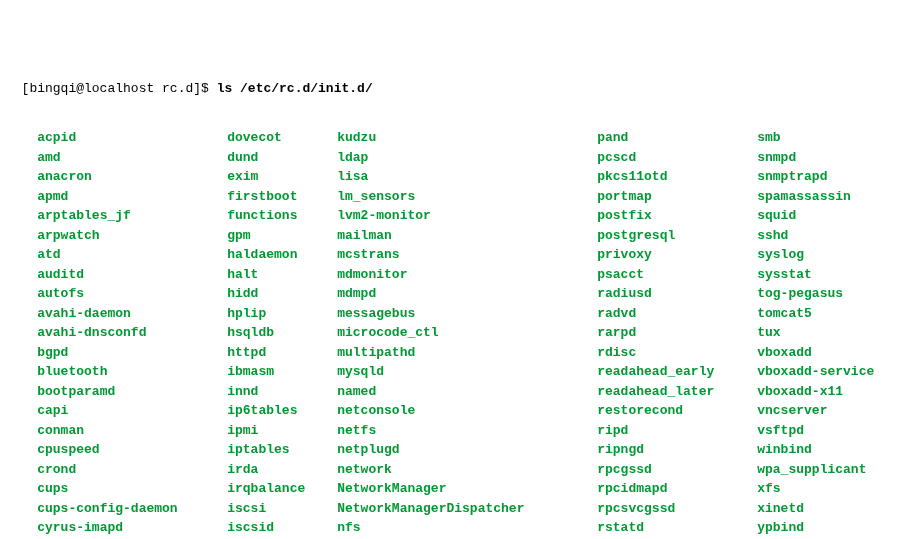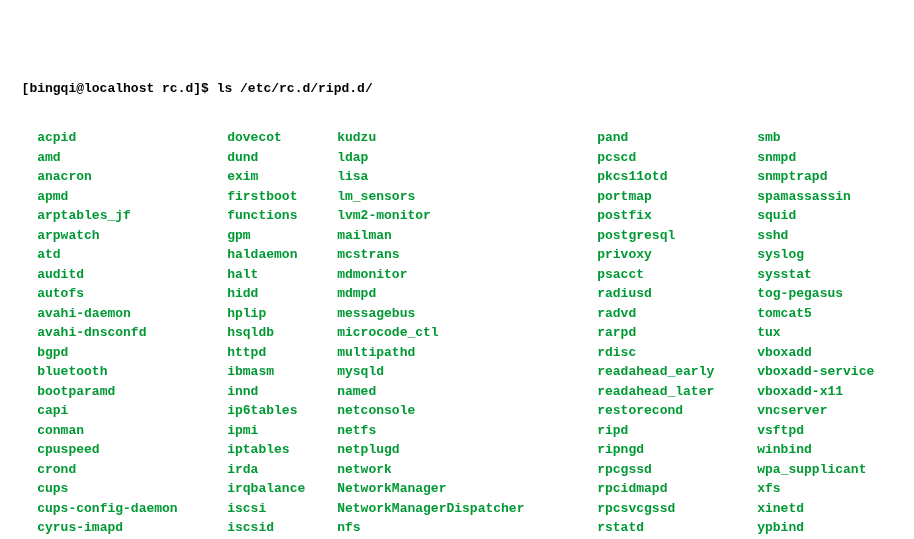--- a/index.html
+++ b/index.html
@@ -6,21 +6,21 @@
       margin: 0;
       padding: 6px;
       font-family: "Courier New", Courier, monospace;
       font-size: 13px;
       background: #ffffff;
       color: #000000;
       white-space: pre;
     }
     .prompt {
       color: #000000;
-      font-weight: bold;
+      font-weight: normal;
     }
     .command {
       color: #000000;
       font-weight: bold;
     }
     .listing {
       margin-top: 2px;
     }
     .col {
       display: inline-block;
@@ -38,20 +38,20 @@
     .c3 { width: 260px; }
     .c4 { width: 160px; }
     .c5 { width: 170px; }
   </style>
 </head>
 <body>
 
 
 
 <div>
-  <span class="prompt">[bingqi@localhost rc.d]$ </span><span class="command">ls /etc/rc.d/ripd.d/</span>
+  <span class="prompt">[bingqi@localhost rc.d]$ </span><span class="command">ls /etc/rc.d/init.d/</span>
   <div class="listing">
     <div class="col c1"><span>acpid</span><span>amd</span><span>anacron</span><span>apmd</span><span>arptables_jf</span><span>arpwatch</span><span>atd</span><span>auditd</span><span>autofs</span><span>avahi-daemon</span><span>avahi-dnsconfd</span><span>bgpd</span><span>bluetooth</span><span>bootparamd</span><span>capi</span><span>conman</span><span>cpuspeed</span><span>crond</span><span>cups</span><span>cups-config-daemon</span><span>cyrus-imapd</span><span>dc_client</span></div><div class="col c2"><span>dovecot</span><span>dund</span><span>exim</span><span>firstboot</span><span>functions</span><span>gpm</span><span>haldaemon</span><span>halt</span><span>hidd</span><span>hplip</span><span>hsqldb</span><span>httpd</span><span>ibmasm</span><span>innd</span><span>ip6tables</span><span>ipmi</span><span>iptables</span><span>irda</span><span>irqbalance</span><span>iscsi</span><span>iscsid</span><span>isdn</span></div><div class="col c3"><span>kudzu</span><span>ldap</span><span>lisa</span><span>lm_sensors</span><span>lvm2-monitor</span><span>mailman</span><span>mcstrans</span><span>mdmonitor</span><span>mdmpd</span><span>messagebus</span><span>microcode_ctl</span><span>multipathd</span><span>mysqld</span><span>named</span><span>netconsole</span><span>netfs</span><span>netplugd</span><span>network</span><span>NetworkManager</span><span>NetworkManagerDispatcher</span><span>nfs</span><span>nfslock</span></div><div class="col c4"><span>pand</span><span>pcscd</span><span>pkcs11otd</span><span>portmap</span><span>postfix</span><span>postgresql</span><span>privoxy</span><span>psacct</span><span>radiusd</span><span>radvd</span><span>rarpd</span><span>rdisc</span><span>readahead_early</span><span>readahead_later</span><span>restorecond</span><span>ripd</span><span>ripngd</span><span>rpcgssd</span><span>rpcidmapd</span><span>rpcsvcgssd</span><span>rstatd</span><span>rusersd</span></div><div class="col c5"><span>smb</span><span>snmpd</span><span>snmptrapd</span><span>spamassassin</span><span>squid</span><span>sshd</span><span>syslog</span><span>sysstat</span><span>tog-pegasus</span><span>tomcat5</span><span>tux</span><span>vboxadd</span><span>vboxadd-service</span><span>vboxadd-x11</span><span>vncserver</span><span>vsftpd</span><span>winbind</span><span>wpa_supplicant</span><span>xfs</span><span>xinetd</span><span>ypbind</span><span>yppasswdd</span></div>
   </div>
 </div>
 
 
 
 
 </body></html>

